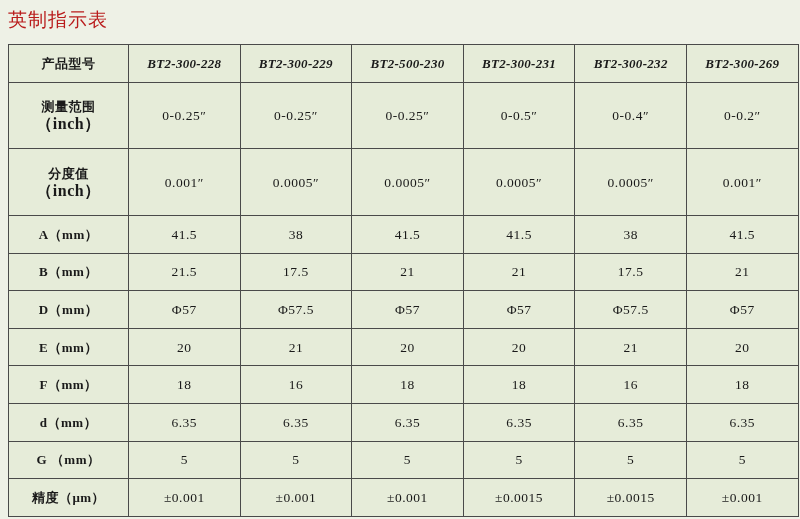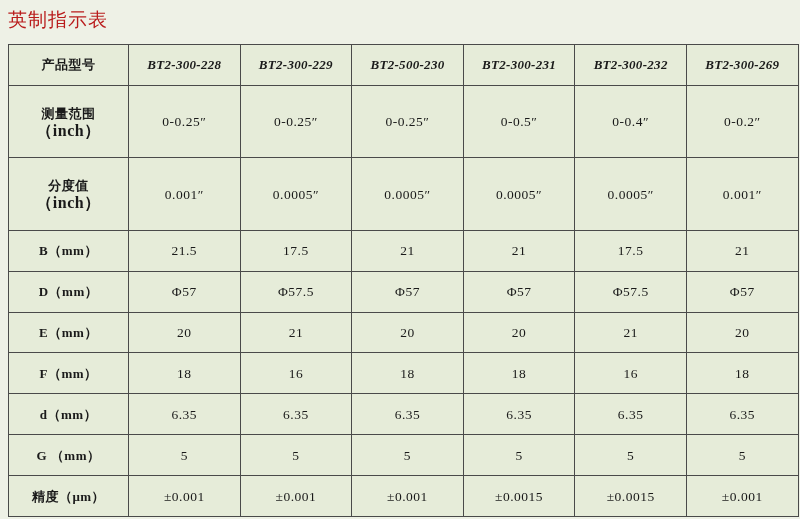--- a/index.html
+++ b/index.html
@@ -128,20 +128,31 @@
             </td>
             <td class="val">0.001″</td>
             <td class="val">0.0005″</td>
             <td class="val">0.0005″</td>
             <td class="val">0.0005″</td>
             <td class="val">0.0005″</td>
             <td class="val">0.001″</td>
           </tr>
           <tr>
             <td class="label">
+              <span class="lbl-line">A（mm）</span>
+            </td>
+            <td class="val">41.5</td>
+            <td class="val">38</td>
+            <td class="val">41.5</td>
+            <td class="val">41.5</td>
+            <td class="val">38</td>
+            <td class="val">41.5</td>
+          </tr>
+          <tr>
+            <td class="label">
               <span class="lbl-line">B（mm）</span>
             </td>
             <td class="val">21.5</td>
             <td class="val">17.5</td>
             <td class="val">21</td>
             <td class="val">21</td>
             <td class="val">17.5</td>
             <td class="val">21</td>
           </tr>
           <tr>

